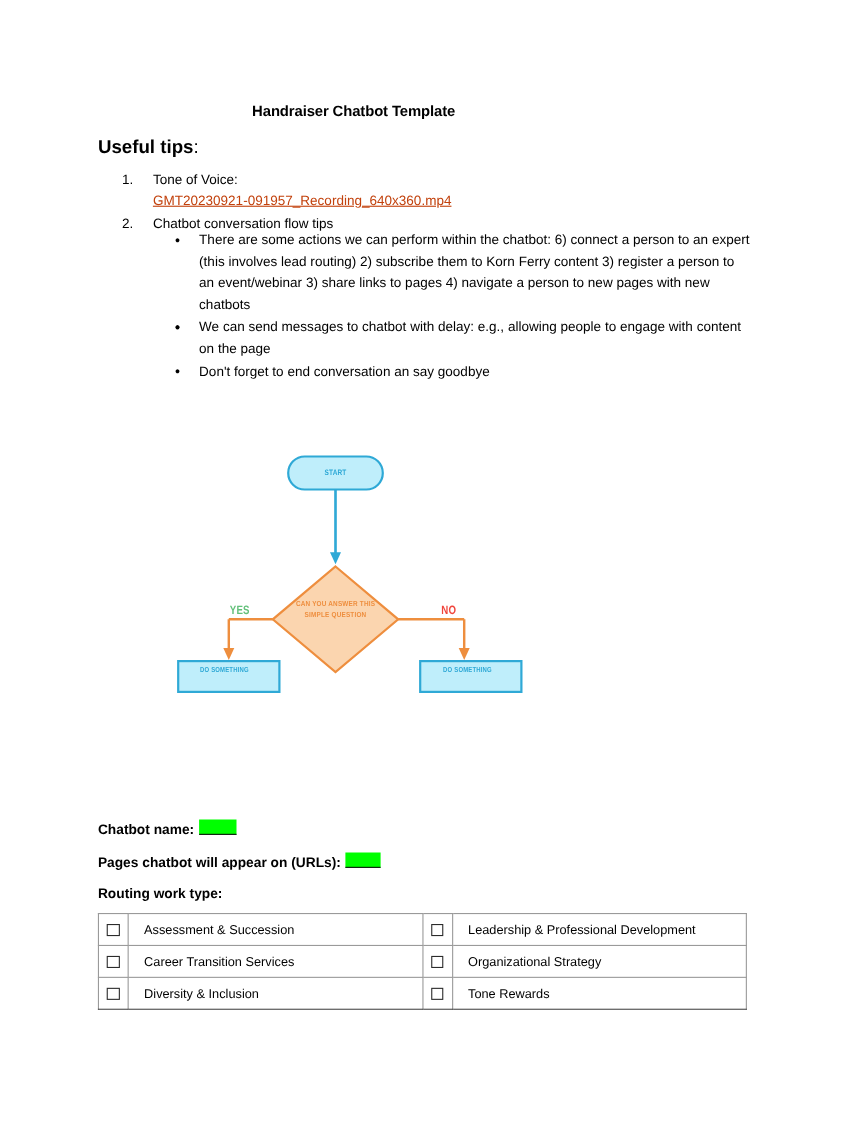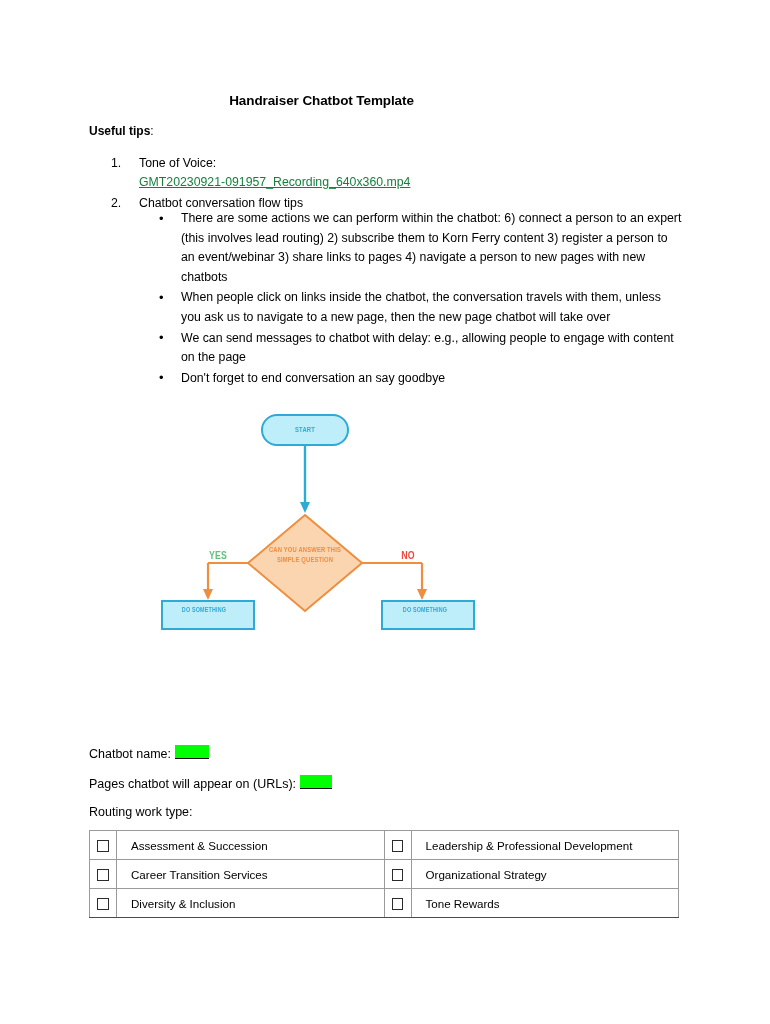--- a/index.html
+++ b/index.html
@@ -33,21 +33,21 @@
     font-size: 13.5px;
     font-weight: bold;
     letter-spacing: -0.1px;
   }
 
   
   .tips-heading {
     position: absolute;
     left: 89px;
     top: 124px;
-    font-size: 12px;
+    font-size: 17px;
   }
   .tips-heading .bold { font-weight: bold; }
 
   
   .ol-block {
     position: absolute;
     left: 108px;
     top: 154px;
     width: 580px;
     font-size: 12.3px;
@@ -58,21 +58,21 @@
     margin-bottom: 2px;
     line-height: 19px;
   }
   .ol-num {
     position: absolute;
     left: 3px;
     top: 0;
   }
   .media-link {
     display: inline-block;
-    color: #15803d;
+    color: #c2410c;
     text-decoration: underline;
     font-size: 12.3px;
     line-height: 19px;
   }
 
   
   .ul-block {
     position: absolute;
     left: 155px;
     top: 209px;
@@ -145,21 +145,21 @@
     left: 228px; top: 144px; width: 60px;
     font-size: 11px;
     color: #F0453C;
     transform: scaleX(0.8);
   }
 
   
   .form-row {
     position: absolute;
     font-size: 12.5px;
-    font-weight: normal;
+    font-weight: bold;
     white-space: nowrap;
   }
   .form-name { left: 89px; top: 745px; }
   .form-urls { left: 89px; top: 775px; }
   .form-routing { left: 89px; top: 805px; }
   .hl {
     display: inline-block;
     background: #00FF00;
     border-bottom: 1.6px solid #111111;
     vertical-align: -1px;
@@ -221,21 +221,20 @@
     </div>
   </div>
 
   <div class="ul-block">
     <div class="ul-item">
       <span class="ul-bullet">•</span>
       <span>There are some actions we can perform within the chatbot: 6) connect a person to an expert (this involves lead routing) 2) subscribe them to Korn Ferry content 3) register a person to an event/webinar 3) share links to pages 4) navigate a person to new pages with new chatbots</span>
     </div>
     <div class="ul-item">
       <span class="ul-bullet">•</span>
-      <span>When people click on links inside the chatbot, the conversation travels with them, unless you ask us to navigate to a new page, then the new page chatbot will take over</span>
     </div>
     <div class="ul-item">
       <span class="ul-bullet">•</span>
       <span>We can send messages to chatbot with delay: e.g., allowing people to engage with content on the page</span>
     </div>
     <div class="ul-item">
       <span class="ul-bullet">•</span>
       <span>Don't forget to end conversation an say goodbye</span>
     </div>
   </div>

